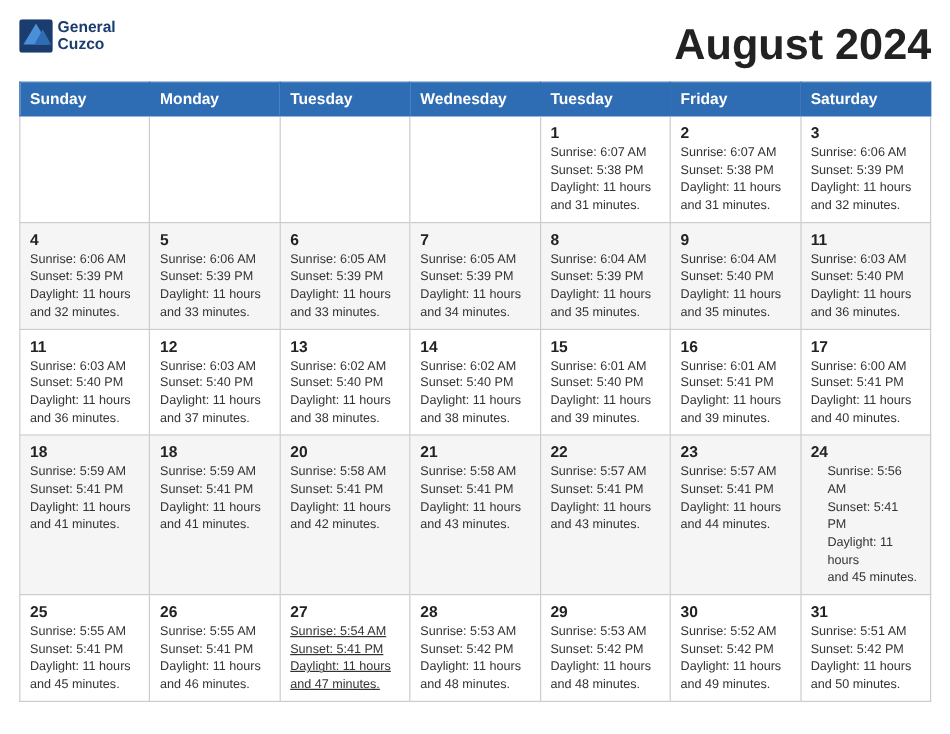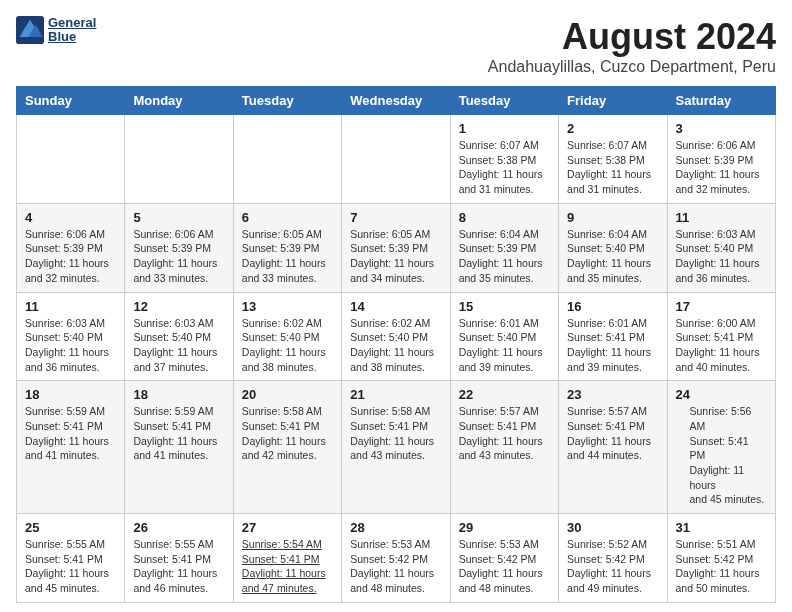--- a/index.html
+++ b/index.html
@@ -20,21 +20,20 @@
       display: flex;
       align-items: center;
     }
     .logo-text {
       display: flex;
       flex-direction: column;
       font-size: 13px;
       font-weight: bold;
       color: #1a3c6e;
       line-height: 1.1;
-      text-decoration: underline;
     }
     .logo-icon {
       width: 28px;
       height: 28px;
       margin-right: 4px;
     }
     .title-area {
       text-align: right;
     }
     .main-title {
@@ -92,26 +91,25 @@
 
 <div class="header">
   <div class="logo">
     <svg class="logo-icon" viewBox="0 0 40 40">
       <rect x="0" y="0" width="40" height="40" rx="4" fill="#1a3c6e"></rect>
       <polygon points="20,5 35,30 5,30" fill="#4a90d9"></polygon>
       <polygon points="28,12 38,30 18,30" fill="#2e6db4"></polygon>
     </svg>
     <div class="logo-text">
       <span>General</span>
-      <span>Blue</span>
+      <span>Cuzco</span>
     </div>
   </div>
   <div class="title-area">
     <div class="main-title">August 2024</div>
-    <div class="subtitle">Andahuaylillas, Cuzco Department, Peru</div>
   </div>
 </div>
 
 <table class="calendar">
   <thead>
     <tr>
     <th>Sunday</th>
         <th>Monday</th>
         <th>Tuesday</th>
         <th>Wednesday</th>

